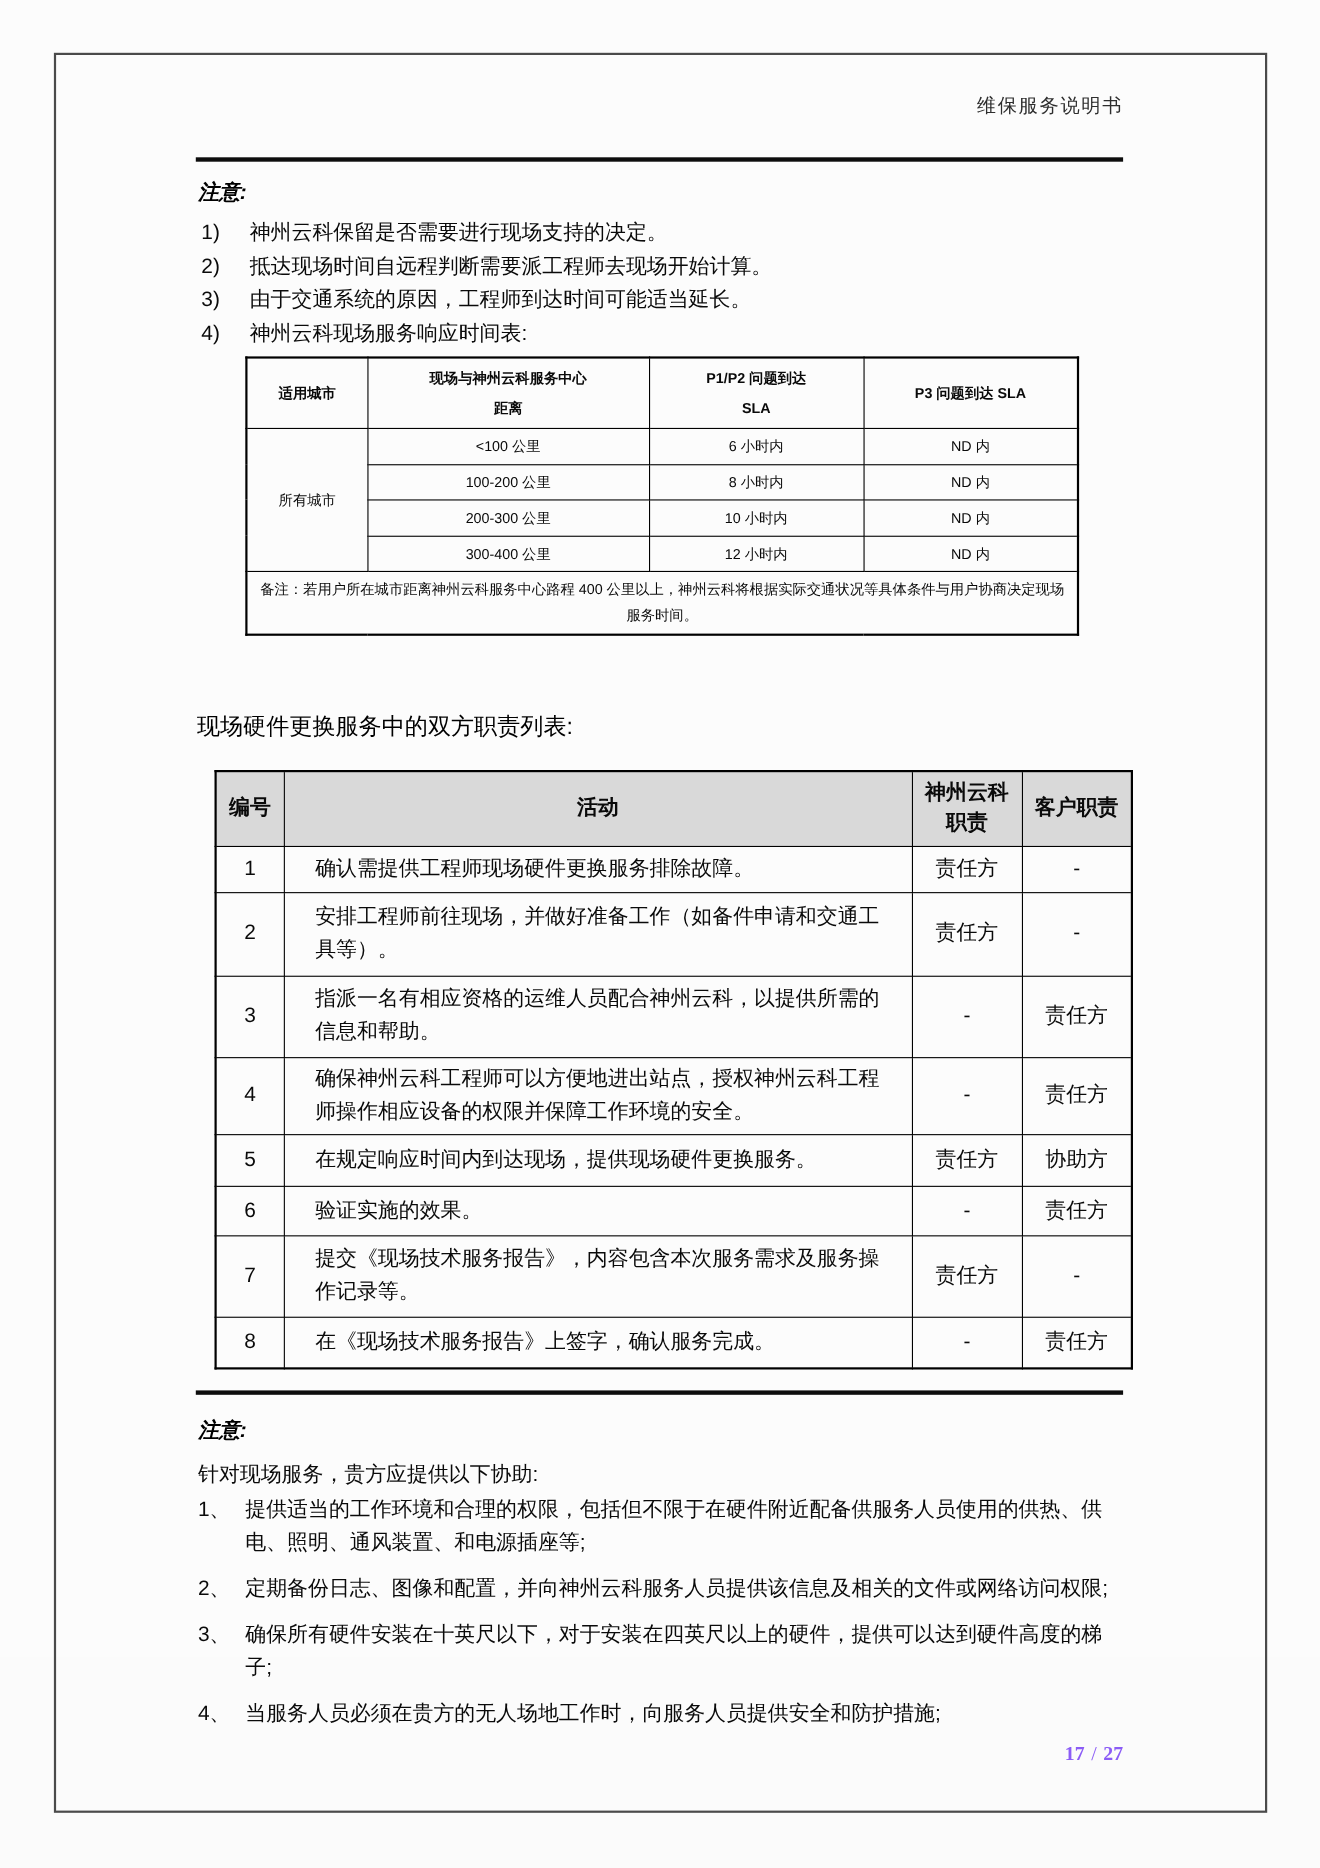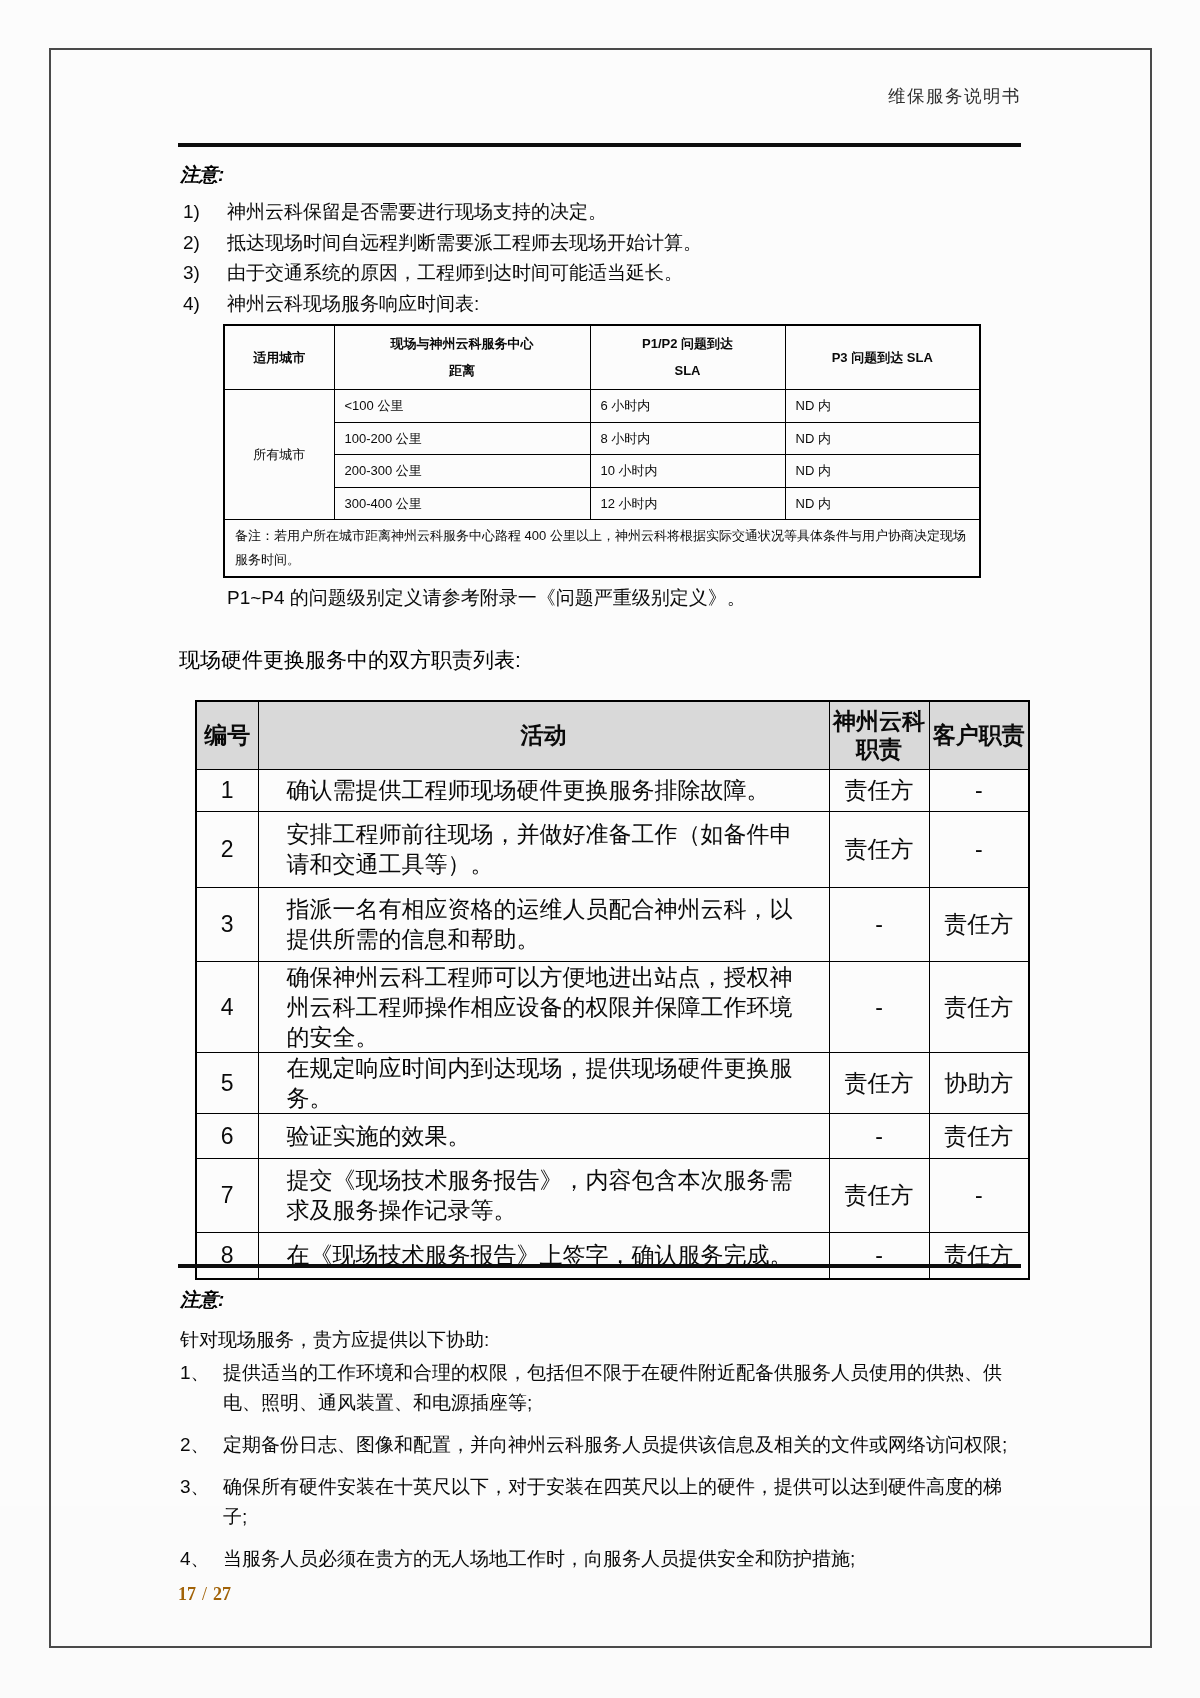--- a/index.html
+++ b/index.html
@@ -37,58 +37,59 @@
   .sla-table{
     position:absolute;left:45px;top:324px;width:756px;
     border-collapse:collapse;table-layout:fixed;
     border:2px solid #000;
     font-size:13px;
   }
   .sla-table td{
     border:1px solid #000;
     padding:0 10px;vertical-align:middle;
     line-height:27px;
+    text-align:center;
   }
   .sla-table td.hd{font-weight:bold;text-align:center;padding:0 4px;}
   .sla-table td.city{text-align:center;}
   .prewrap{white-space:pre-line;}
   .sla-table td.remark{line-height:24px;padding:4px 10px;}
 
   .footnote{position:absolute;left:49px;top:585px;font-size:19px;}
 
   .section-title{position:absolute;left:1px;top:646px;font-size:21px;color:#000;}
 
   .resp-table{
     position:absolute;left:17px;top:700px;width:833px;
     border-collapse:collapse;table-layout:fixed;
     border:2px solid #000;
-    font-size:23px;
+    font-size:19px;
   }
   .resp-table td{
     border:1px solid #000;
     padding:0 28px;vertical-align:middle;
     line-height:30px;
   }
   .resp-table tr.h td{
     background:#d9d9d9;font-weight:bold;text-align:center;
     line-height:28px;padding:0 2px;
   }
   .resp-table td.no{text-align:center;padding:0 2px;}
   .resp-table td.party{text-align:center;padding:4px 2px;}
 
   .intro{position:absolute;left:2px;top:1327px;font-size:19px;}
 
   .bottom-list{position:absolute;left:0;top:1358px;width:845px;}
   .bottom-item{position:relative;line-height:30px;font-size:19px;padding-left:45px;margin-bottom:12px;}
   .bottom-item .num{position:absolute;left:2px;top:0;}
 
   .page-number{
-    position:absolute;left:0;top:1584px;width:843px;text-align:left;
+    position:absolute;left:0;top:1584px;width:843px;text-align:right;
     font-family:"Liberation Serif","DejaVu Serif",serif;
-    font-size:18px;color:#a16207;
+    font-size:18px;color:#8b5cf6;
   }
   .page-number .pn{font-weight:bold;}
   .page-number .sep{font-weight:normal;padding:0 6px;}
 </style>
 </head>
 <body>
 
 <div class="page">
   <div class="frame"></div>
   <div class="content">
@@ -153,21 +154,20 @@
         <td>300-400 公里</td>
         <td>12 小时内</td>
         <td>ND 内</td>
       </tr>
       <tr>
         <td class="remark" colspan="4">备注：若用户所在城市距离神州云科服务中心路程 400 公里以上，神州云科将根据实际交通状况等具体条件与用户协商决定现场服务时间。</td>
       </tr>
     </tbody>
       </table>
 
-    <div class="footnote">P1~P4 的问题级别定义请参考附录一《问题严重级别定义》。</div>
 
     <div class="section-title">现场硬件更换服务中的双方职责列表:</div>
 
     <table class="resp-table">
       <colgroup>
           <col style="width:62px">
           <col style="width:571px">
           <col style="width:100px">
           <col style="width:100px">
         </colgroup>

